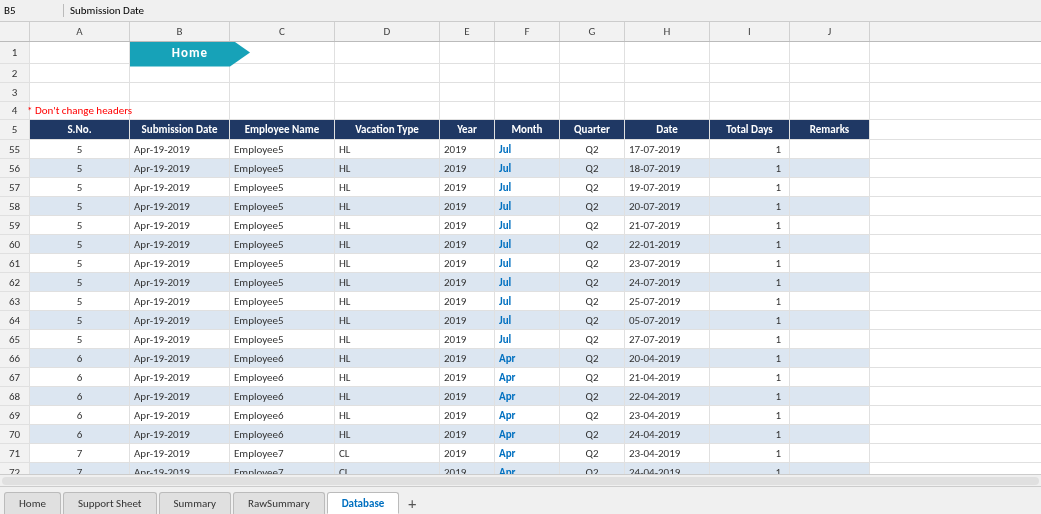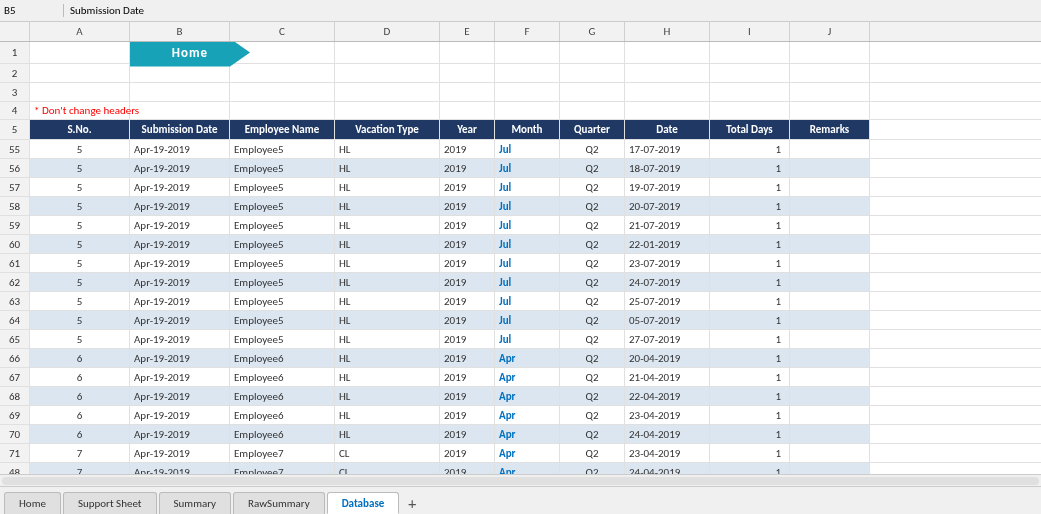--- a/index.html
+++ b/index.html
@@ -273,21 +273,21 @@
       <div class="grid-cell w-e"></div>
       <div class="grid-cell w-f"></div>
       <div class="grid-cell w-g"></div>
       <div class="grid-cell w-h"></div>
       <div class="grid-cell w-i"></div>
       <div class="grid-cell w-j"></div>
     </div>
 
     <div class="grid-row" style="height:18px;">
       <div class="row-num grid-cell">4</div>
-      <div class="grid-cell w-b" style="overflow:visible;">
+      <div class="grid-cell w-b" style="overflow:visible;justify-content:center;">
         <span class="warning-text">* Don't change headers</span>
       </div>
       <div class="grid-cell w-b"></div>
       <div class="grid-cell w-c"></div>
       <div class="grid-cell w-d"></div>
       <div class="grid-cell w-e"></div>
       <div class="grid-cell w-f"></div>
       <div class="grid-cell w-g"></div>
       <div class="grid-cell w-h"></div>
       <div class="grid-cell w-i"></div>
@@ -558,21 +558,21 @@
     <div class="grid-cell w-e">2019</div>
     <div class="grid-cell w-f">
             <span class="month-blue">Apr</span>
           </div>
     <div class="grid-cell w-g" style="justify-content:center;">Q2</div>
     <div class="grid-cell w-h">23-04-2019</div>
     <div class="grid-cell w-i" style="justify-content:flex-end;padding-right:8px;">1</div>
     <div class="grid-cell w-j"></div>
   </div>
         <div class="grid-row even-row">
-    <div class="row-num grid-cell">48</div>
+    <div class="row-num grid-cell">72</div>
     <div class="grid-cell w-b" style="justify-content:center;">7</div>
     <div class="grid-cell w-b">Apr-19-2019</div>
     <div class="grid-cell w-c">Employee7</div>
     <div class="grid-cell w-d">CL</div>
     <div class="grid-cell w-e">2019</div>
     <div class="grid-cell w-f">
             <span class="month-blue">Apr</span>
           </div>
     <div class="grid-cell w-g" style="justify-content:center;">Q2</div>
     <div class="grid-cell w-h">24-04-2019</div>

